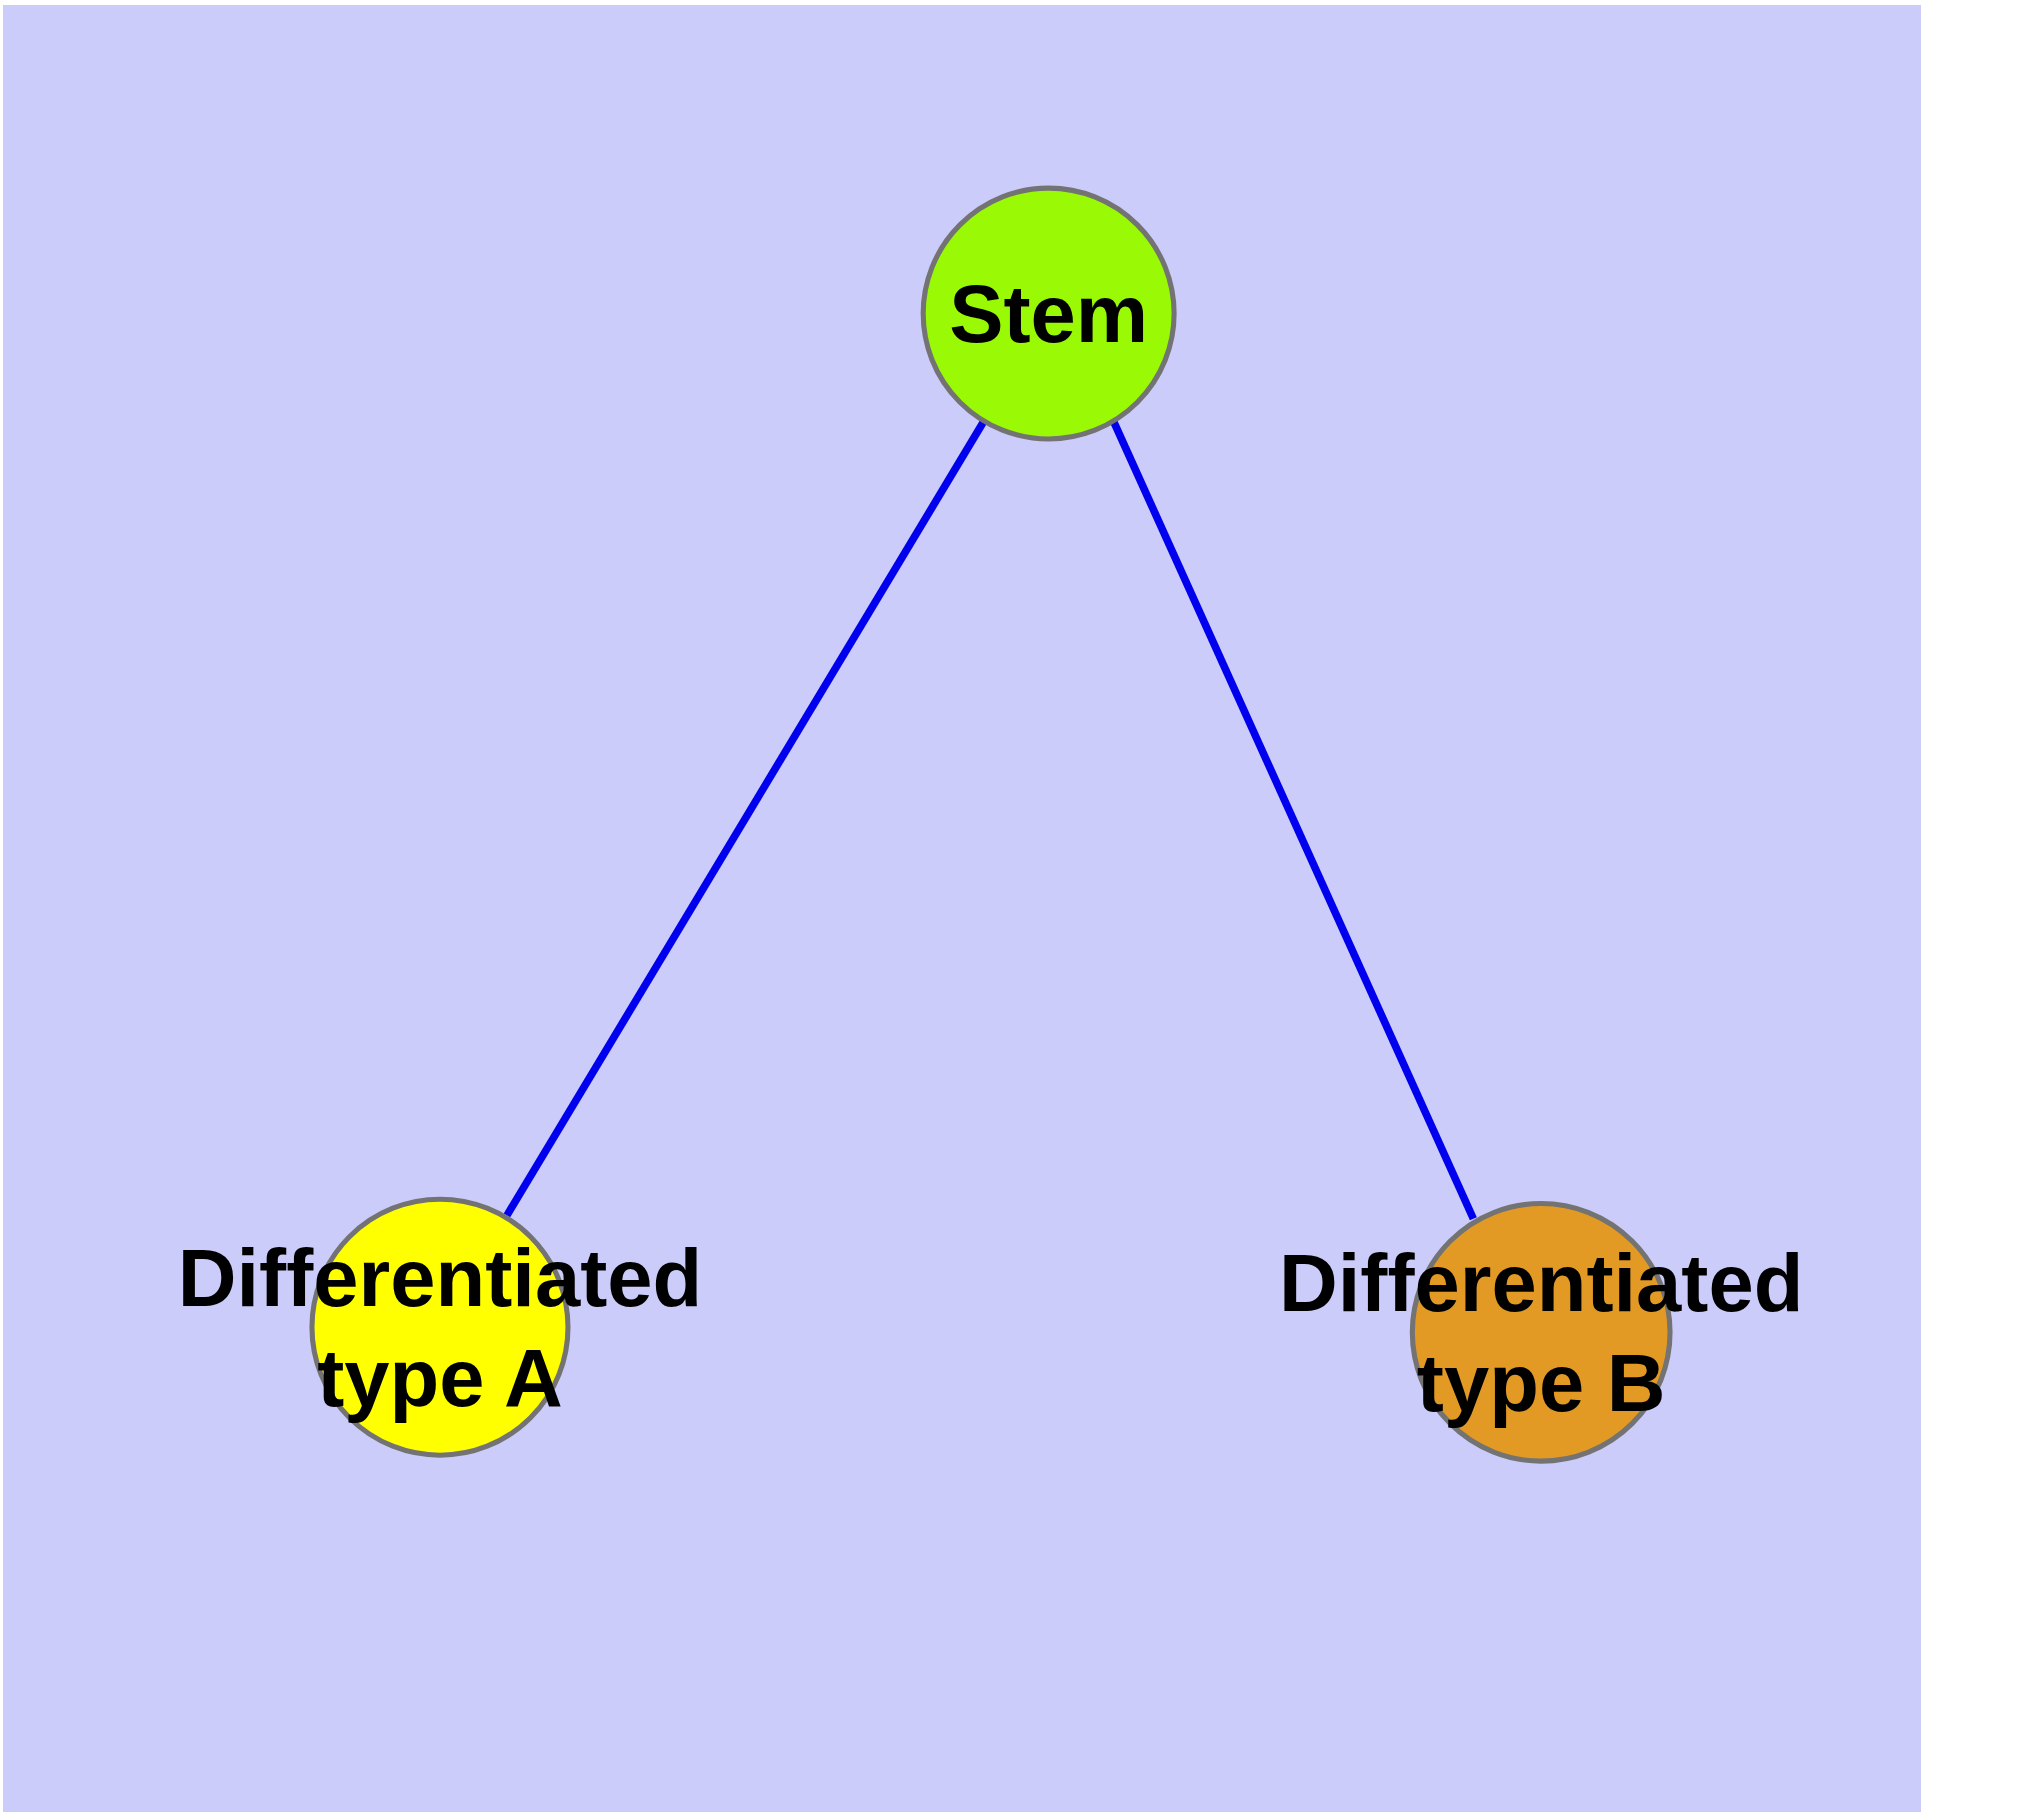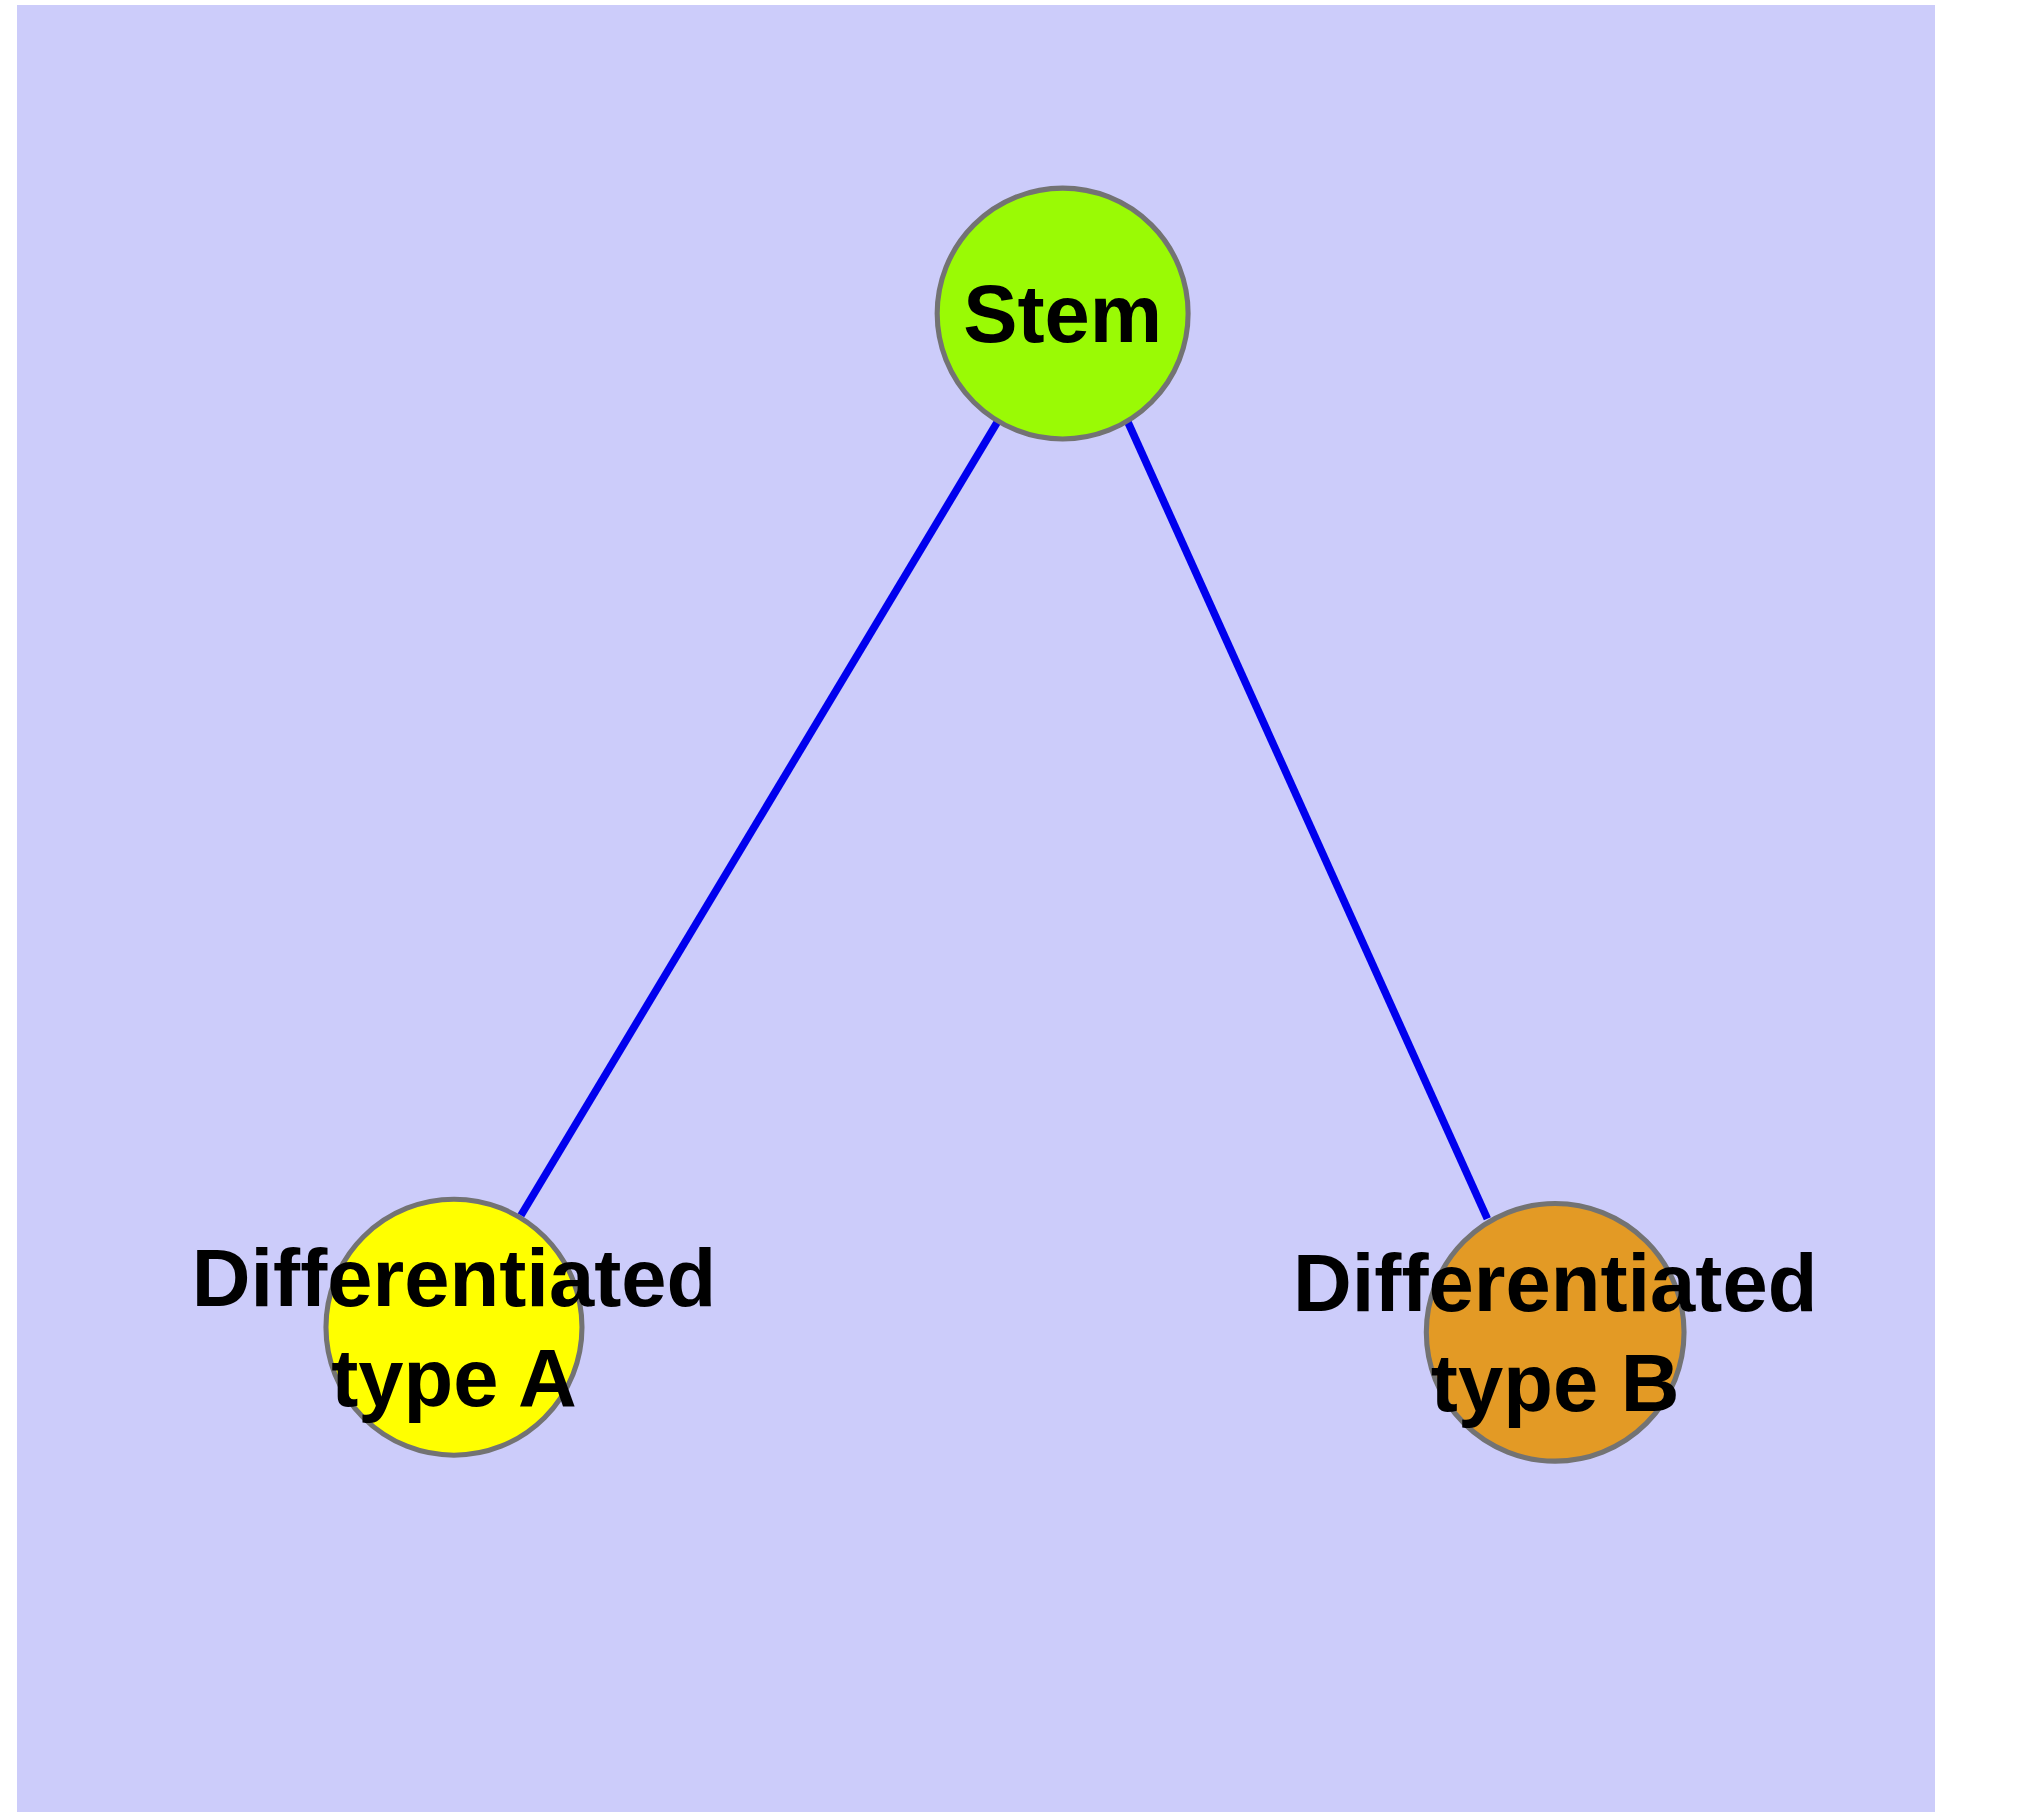--- a/index.html
+++ b/index.html
@@ -7,21 +7,20 @@
     padding: 0;
     background: #ffffff;
   }
   #canvas {
     position: relative;
     width: 1921px;
     height: 1812px;
     background: #ffffff;
     overflow: hidden;
     font-family: "Liberation Sans", sans-serif;
-    margin-left: 14px;
   }
   #plot-area {
     position: absolute;
     left: 3.4px;
     top: 5.1px;
     width: 2017px;
     height: 1807px;
     background: #ccccfa;
   }
   #graph-svg {

